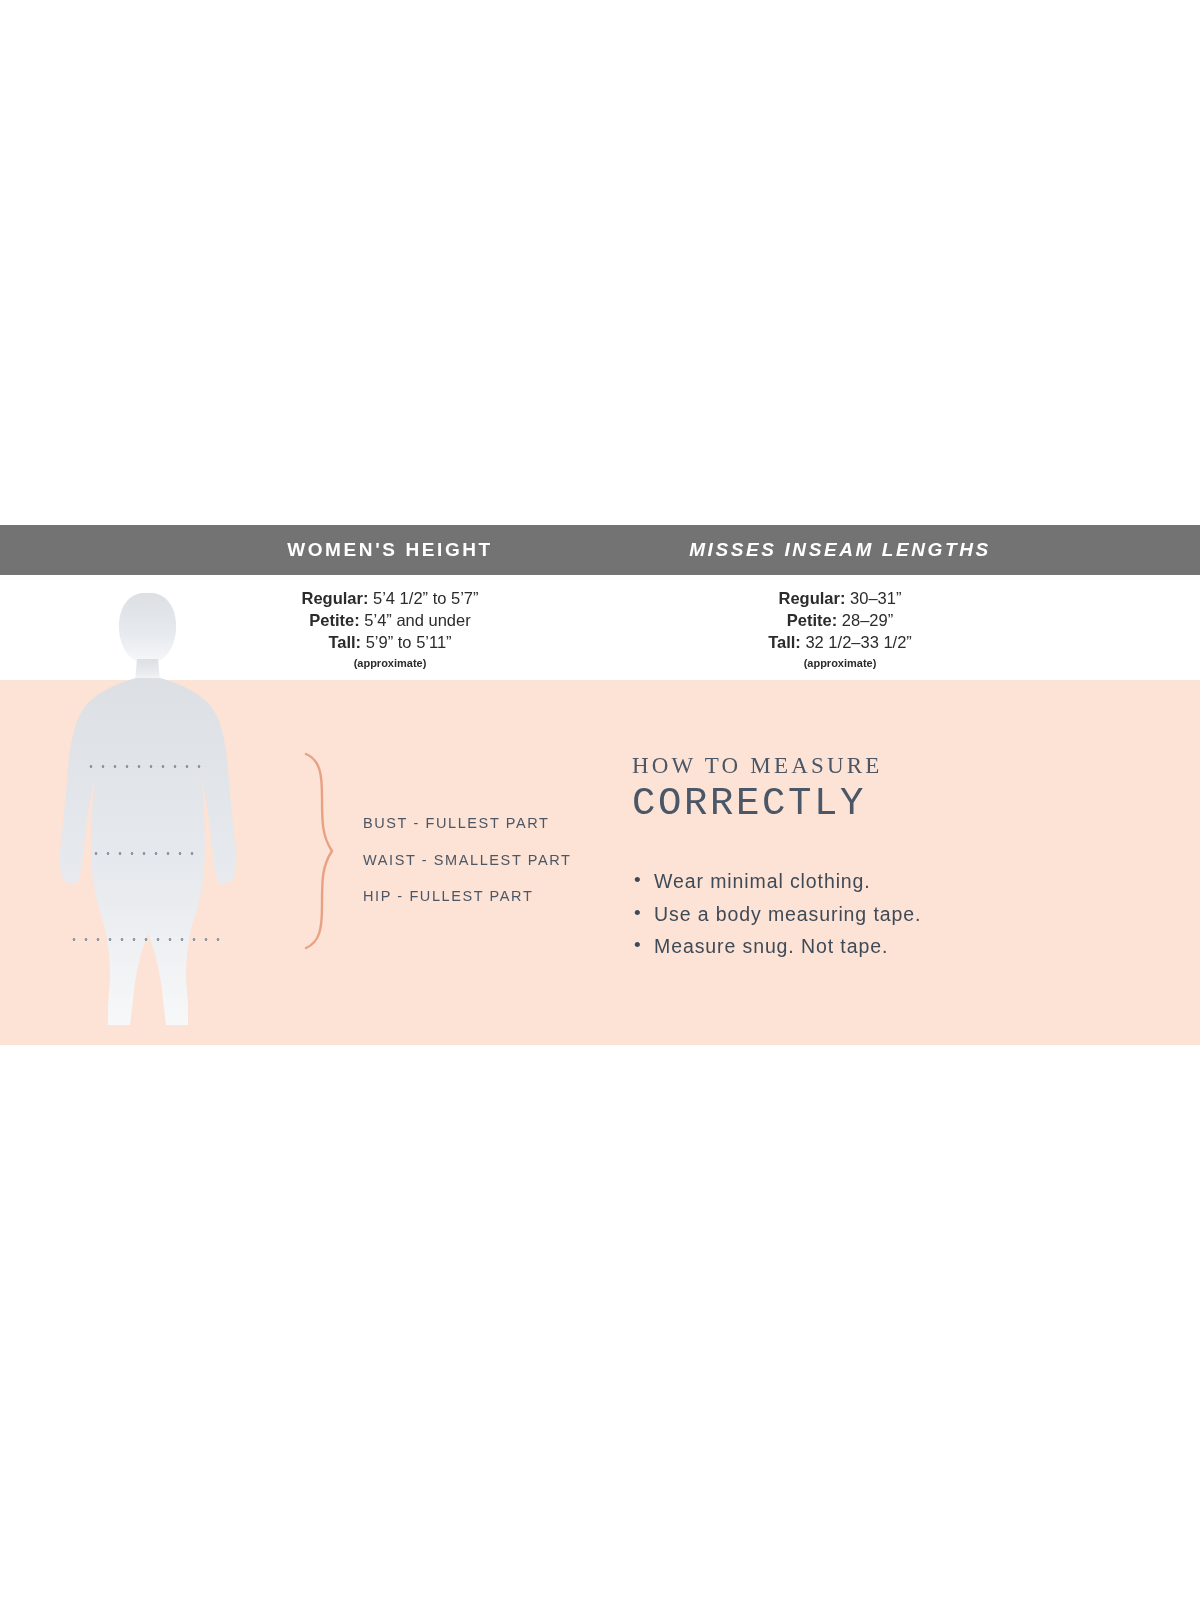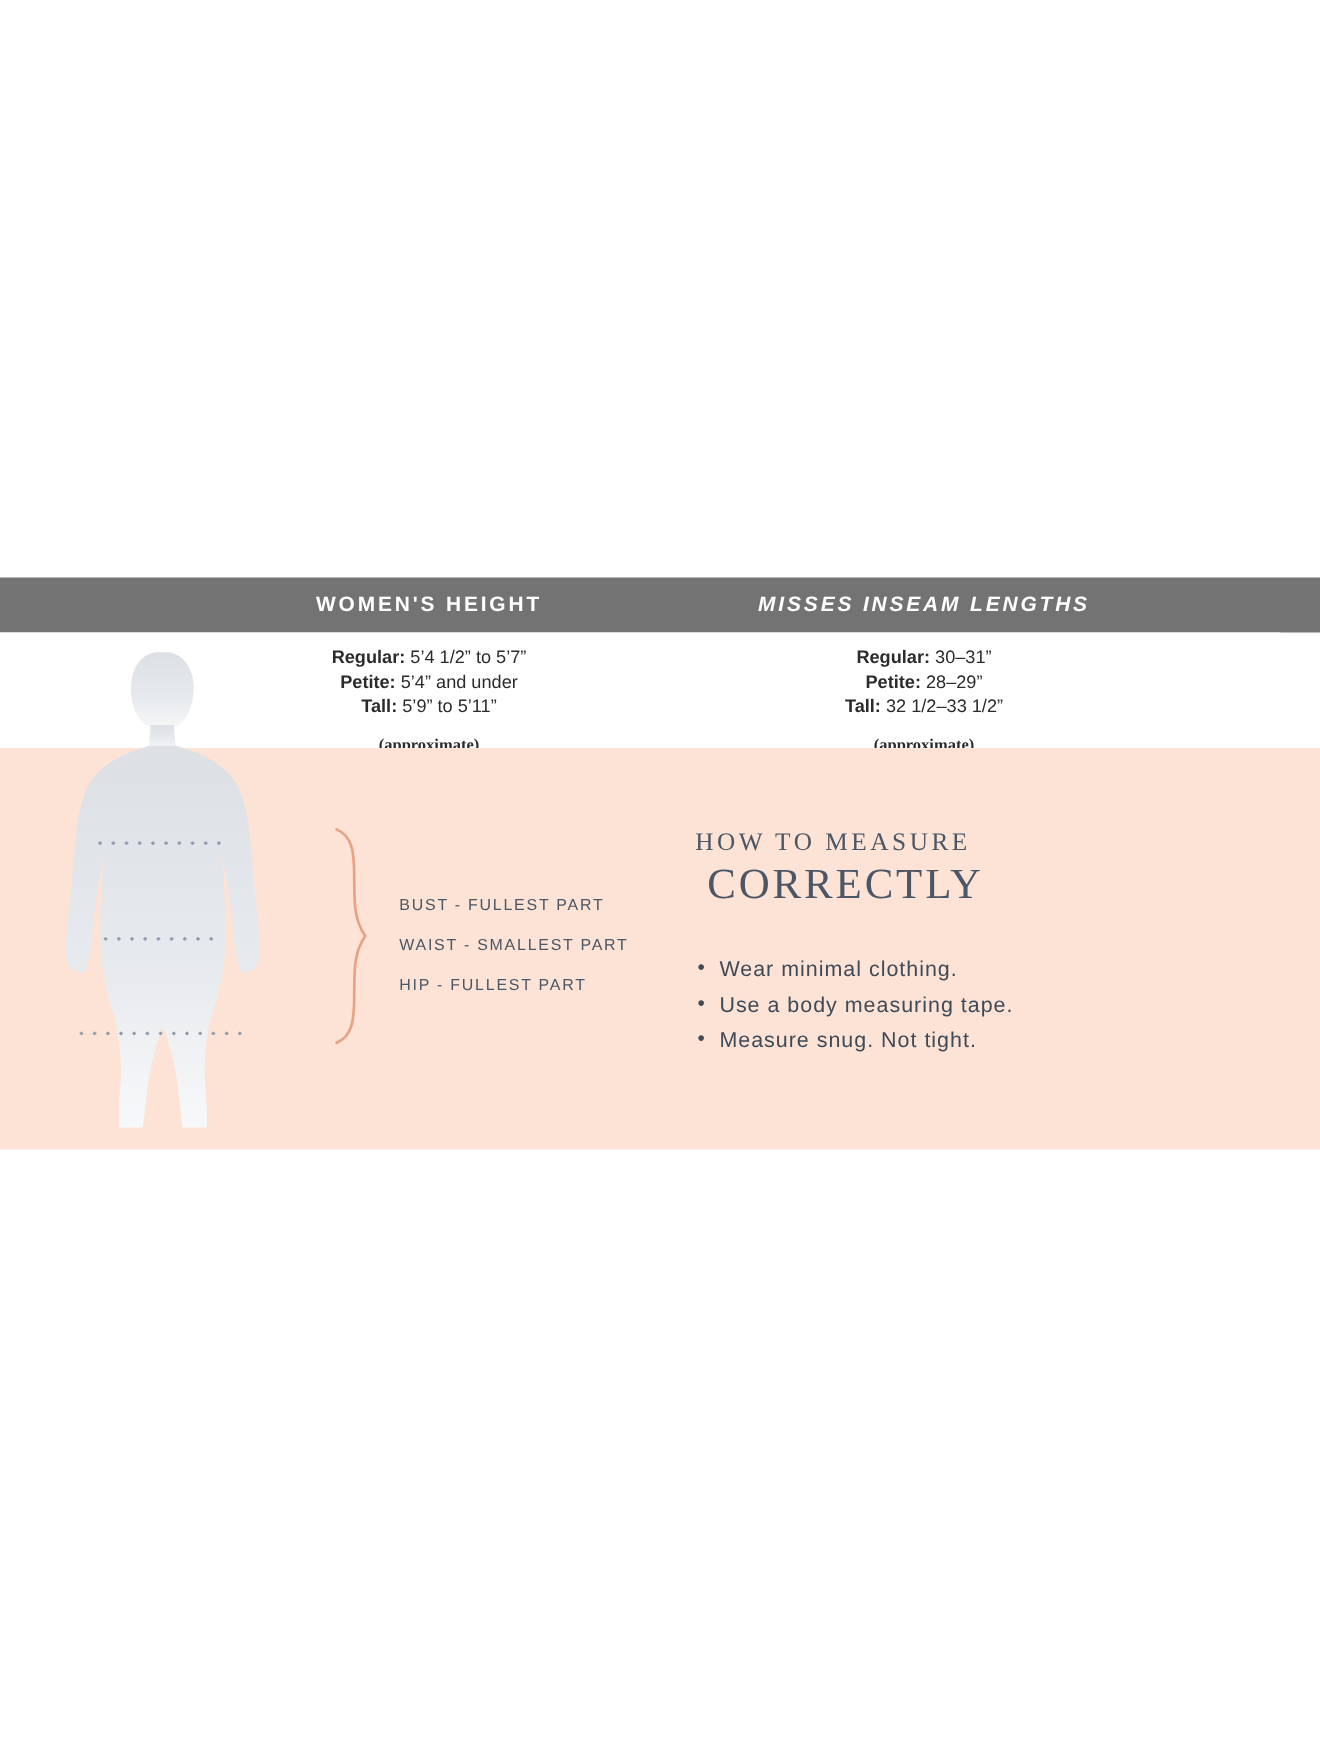--- a/index.html
+++ b/index.html
@@ -53,25 +53,24 @@
   }
   .stats-col.left  { left: 170px; width: 440px; }
   .stats-col.right { left: 620px; width: 440px; }
   .stat-line {
     font-size: 16.5px;
     line-height: 22px;
     white-space: nowrap;
   }
   .stat-line b { font-weight: bold; }
   .stat-approx {
-    font-size: 15px;
+    font-size: 11px;
     font-weight: bold;
-    margin-top: 17px;
+    margin-top: 4px;
     color: #2b2b2b;
-    font-family: Liberation Serif, serif;
   }
 
   
   .peach-panel {
     position: absolute;
     left: 0;
     top: 680px;
     width: 1200px;
     height: 365px;
     background: #fce3d5;
@@ -128,26 +127,25 @@
     width: 520px;
     color: #4b5666;
   }
   .howto-eyebrow {
     font-family: "Liberation Serif", serif;
     font-size: 23px;
     letter-spacing: 3.2px;
     line-height: 28px;
   }
   .howto-title {
-    font-family: Liberation Serif, serif;
+    font-family: Liberation Mono, monospace;
     font-size: 39px;
     letter-spacing: 2.6px;
     line-height: 44px;
     margin-top: 2px;
-    margin-left: 11px;
   }
   .howto-list {
     margin: 39px 0 0 0;
     padding: 0;
     list-style: none;
   }
   .howto-list li {
     position: relative;
     font-size: 19.5px;
     letter-spacing: 0.9px;
@@ -266,15 +264,15 @@
   <div class="label-item">WAIST - SMALLEST PART</div>
   <div class="label-item">HIP - FULLEST PART</div>
 </div>
 
 <div class="howto">
   <div class="howto-eyebrow">HOW TO MEASURE</div>
   <div class="howto-title">CORRECTLY</div>
   <ul class="howto-list">
     <li>Wear minimal clothing.</li>
     <li>Use a body measuring tape.</li>
-    <li>Measure snug. Not tight.</li>
+    <li>Measure snug. Not tape.</li>
   </ul>
 </div>
 
 </body></html>

